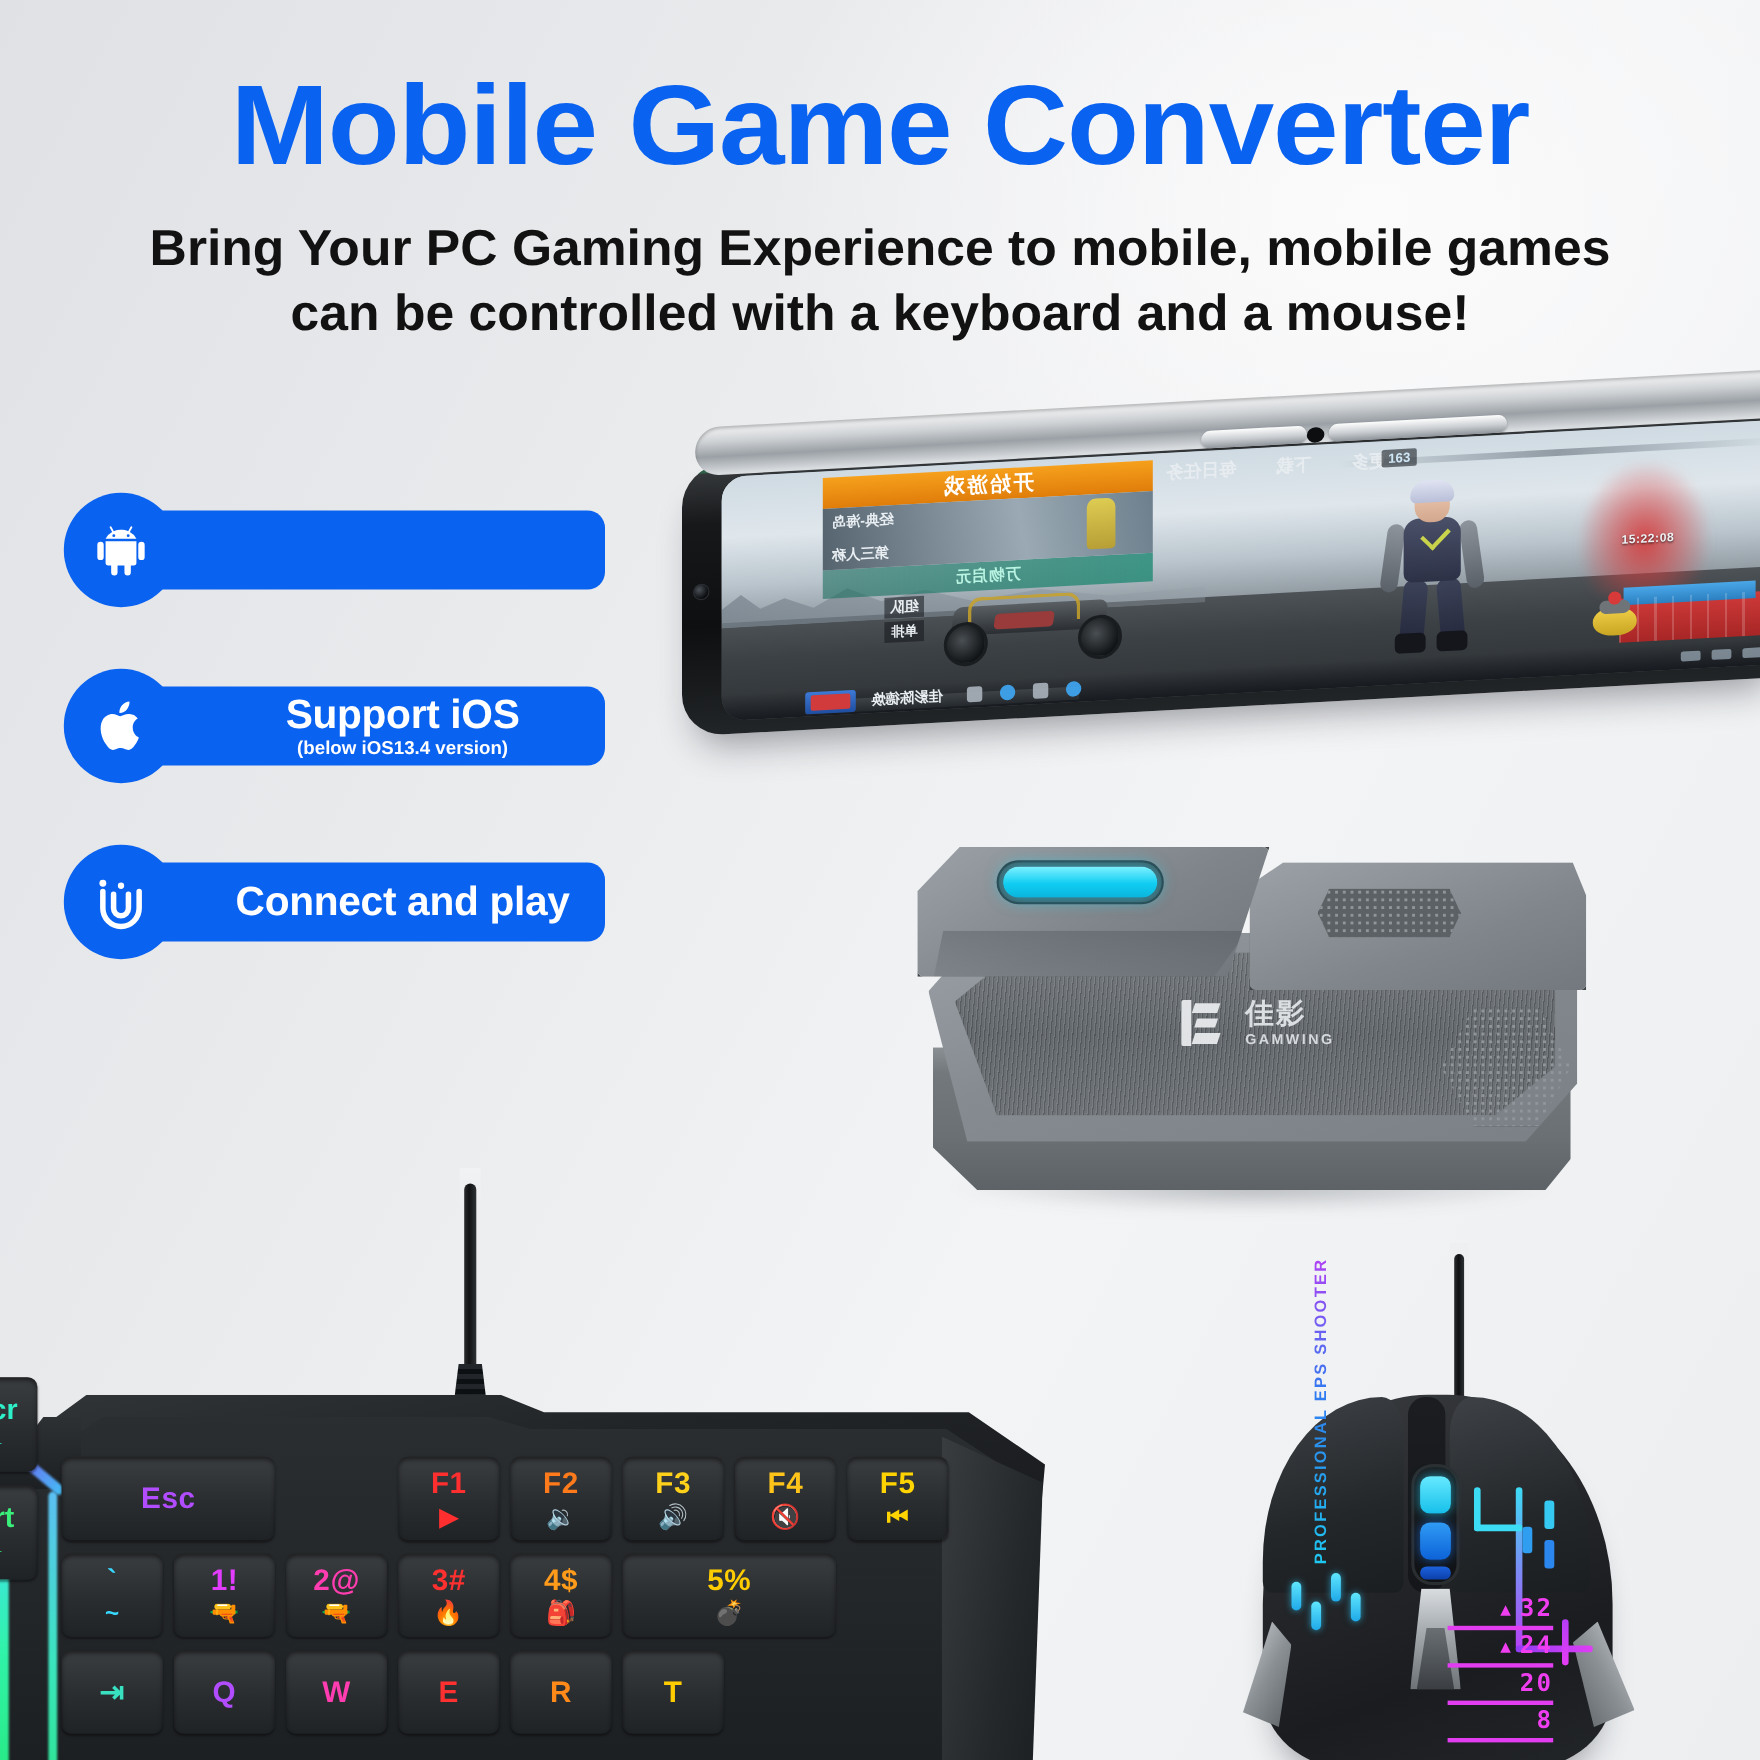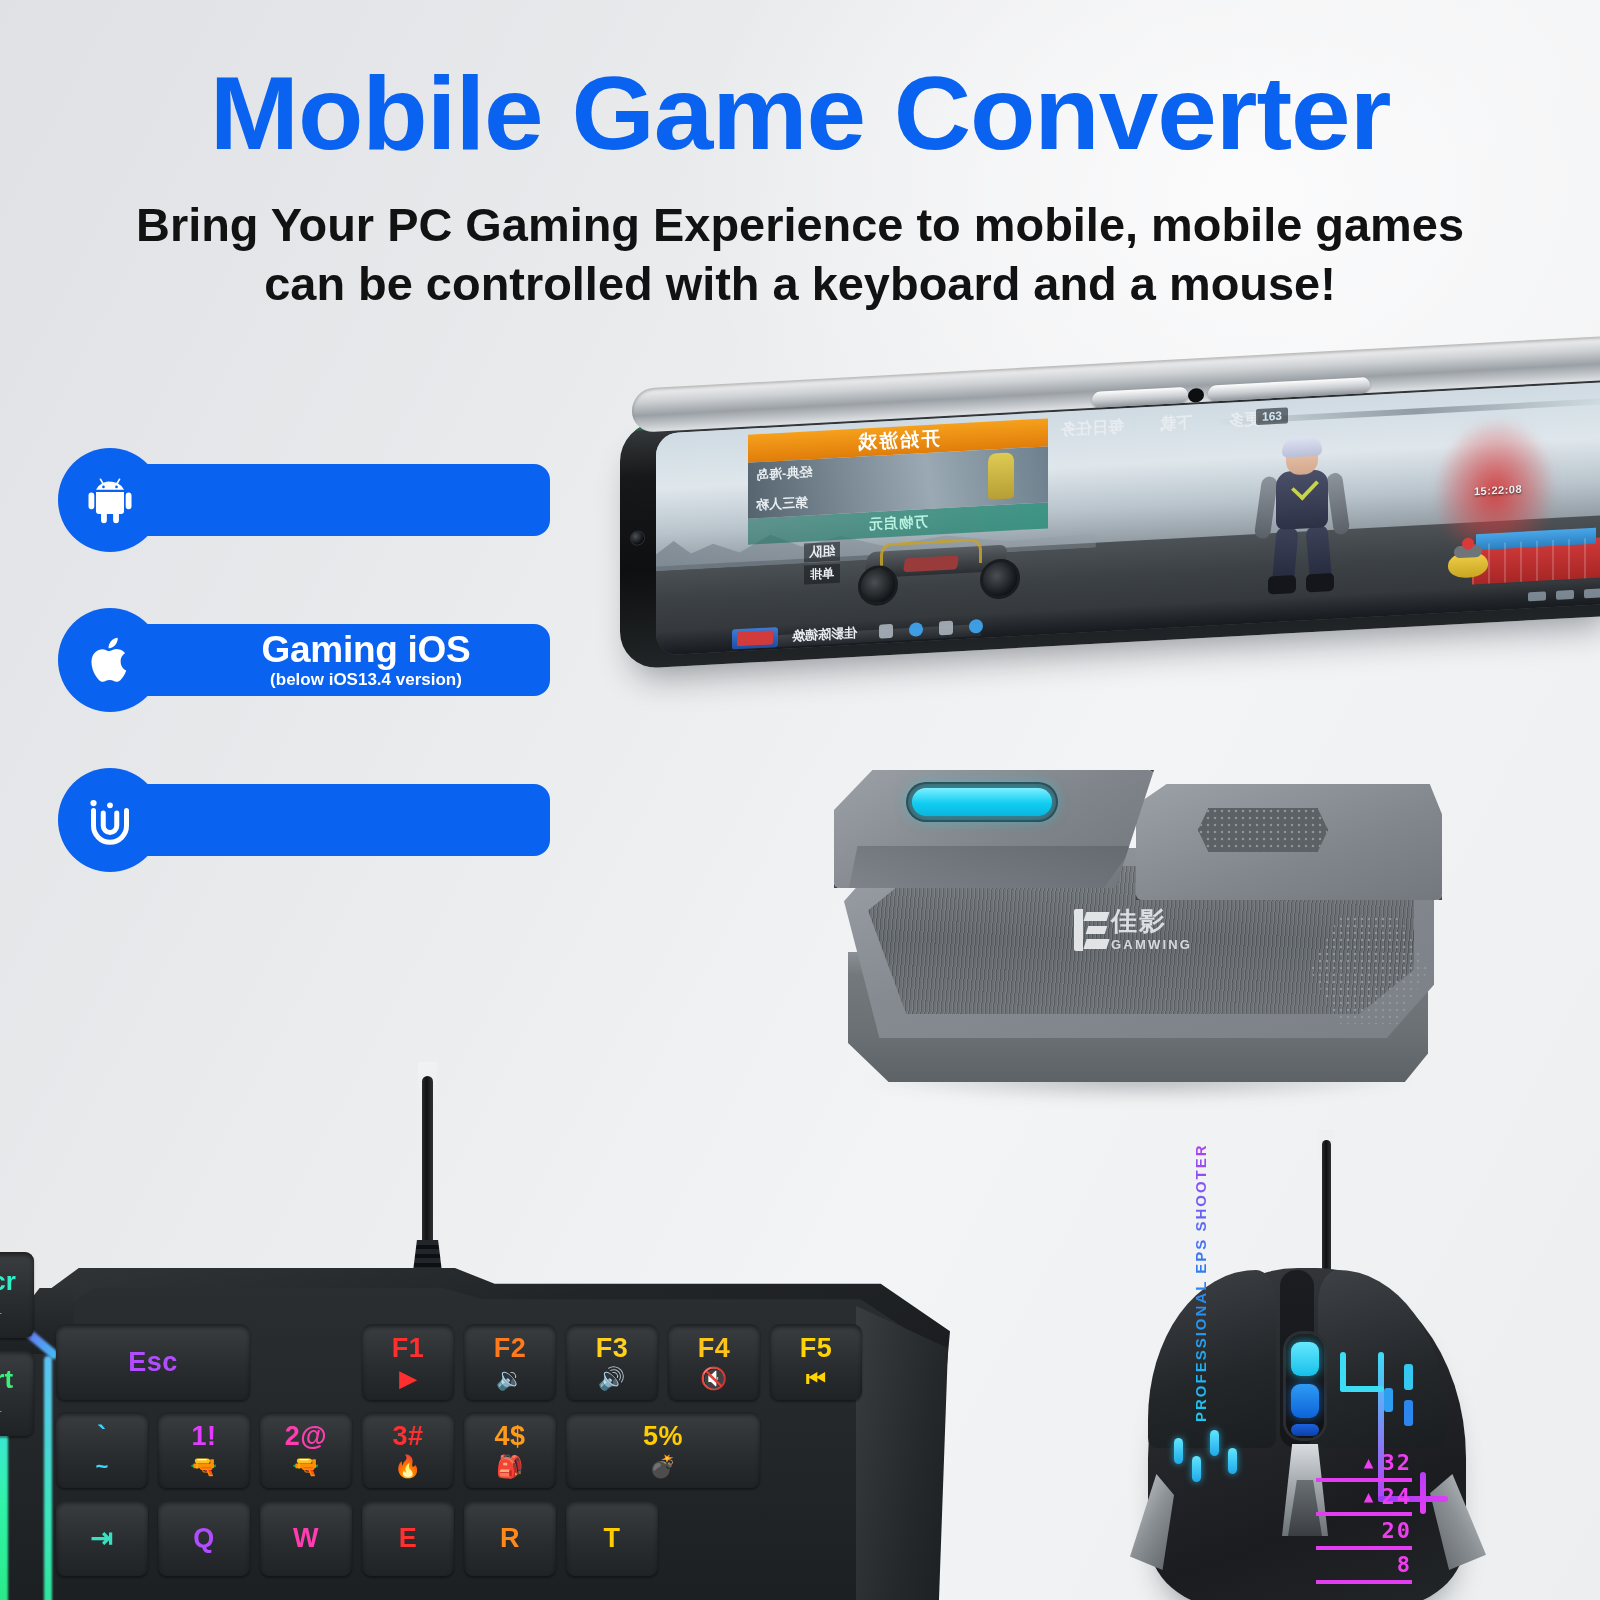--- a/index.html
+++ b/index.html
@@ -232,21 +232,21 @@
   .dv-hex{
     position:absolute;left:482px;top:160px;width:118px;height:108px;
     background:
       radial-gradient(circle at 3px 3px, #9096 9b 1.4px, rgba(0,0,0,0) 1.6px) 0 0/7px 7px,
       #5c6166;
     clip-path:polygon(25% 0, 75% 0, 100% 50%, 75% 100%, 25% 100%, 0 50%);
     box-shadow:0 0 0 5px #3a3f43, 0 0 0 10px #9aa0a5;
   }
   .dv-hex i{position:absolute;inset:0;
     background:radial-gradient(circle at 3px 3px, #8f959a 1.4px, rgba(0,0,0,0) 1.6px) 0 0/7px 7px;}
-  .dv-logo{position:absolute;left:246px;top:152px;display:flex;align-items:center;gap:3px;opacity:.92;}
+  .dv-logo{position:absolute;left:246px;top:152px;display:flex;align-items:center;gap:24px;opacity:.92;}
   .dv-logo .mark{width:34px;height:42px;position:relative;}
   .dv-logo .mark b{position:absolute;display:block;background:#eceef0;}
   .dv-logo .lm1{left:0;top:0;width:9px;height:42px;border-radius:2px 0 0 2px;}
   .dv-logo .lm2{left:11px;top:3px;width:23px;height:9px;transform:skewX(-18deg);}
   .dv-logo .lm3{left:13px;top:17px;width:19px;height:8px;transform:skewX(-18deg);}
   .dv-logo .lm4{left:11px;top:30px;width:23px;height:10px;transform:skewX(-18deg);}
   .dv-logo .txt{display:flex;flex-direction:column;}
   .dv-logo .cn{color:#e6e9ec;font-size:26px;font-weight:700;line-height:1;letter-spacing:2px;}
   .dv-logo .en{color:#dfe3e6;font-size:13px;font-weight:700;letter-spacing:2.2px;margin-top:3px;}
 
@@ -397,35 +397,38 @@
     </div>
 
     <div class="pill p2">
       <div class="bar"></div>
       <div class="disc">
         <svg width="58" height="58" viewBox="0 0 24 24" fill="#fff">
           <path d="M16.4 12.5c0-2.2 1.8-3.3 1.9-3.3-1-1.5-2.6-1.7-3.2-1.7-1.4-.1-2.7.8-3.4.8-.7 0-1.8-.8-2.9-.8-1.5 0-2.9.9-3.7 2.2-1.6 2.7-.4 6.8 1.1 9 .8 1.1 1.6 2.3 2.8 2.3 1.1 0 1.5-.7 2.9-.7 1.3 0 1.7.7 2.9.7 1.2 0 1.9-1.1 2.7-2.2.8-1.2 1.2-2.4 1.2-2.5-.1 0-2.3-.9-2.3-3.8zM14.2 5.8c.6-.8 1.1-1.9 1-3-.9 0-2.1.6-2.8 1.4-.6.7-1.1 1.8-1 2.9 1 .1 2.1-.5 2.8-1.3z"></path>
         </svg>
       </div>
       <div class="txtwrap">
-        <div class="label">Gaming iOS</div>
+        <div class="label">Support iOS</div>
         <div class="sub">(below iOS13.4 version)</div>
       </div>
     </div>
 
 
     <div class="pill p4">
       <div class="bar"></div>
       <div class="disc">
         <svg width="60" height="60" viewBox="0 0 24 24" fill="none" stroke="#fff" stroke-width="2" stroke-linecap="round">
           <path d="M5.4 8.2v6.1a6.6 6.6 0 0 0 13.2 0V8.2"></path>
           <path d="M9.3 9.2v5.1a2.7 2.7 0 0 0 5.4 0V9.2"></path>
           <circle cx="5.4" cy="5.2" r="1.25" fill="#fff" stroke="none"></circle>
           <circle cx="12" cy="6.1" r="1.15" fill="#fff" stroke="none"></circle>
         </svg>
+      </div>
+      <div class="txtwrap">
+        <div class="label">Connect and play</div>
       </div>
     </div>
 
   </div>
 
   <div id="phone">
     <div class="ph-body">
       <div class="ph-frame">
         <div class="ph-green"></div>
         <div class="ph-screen">

